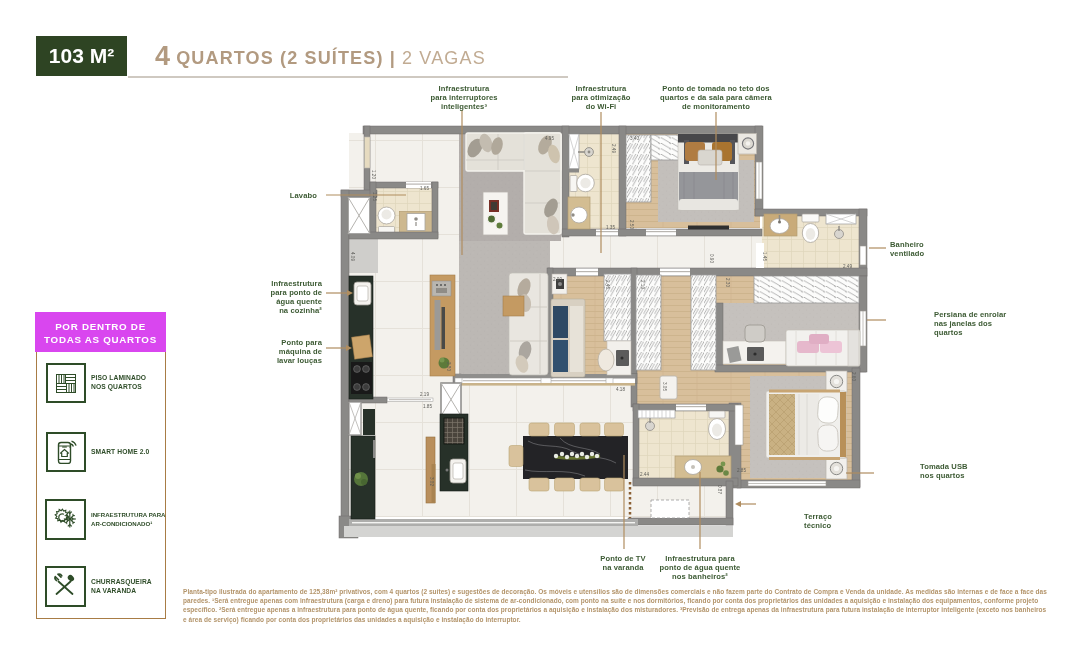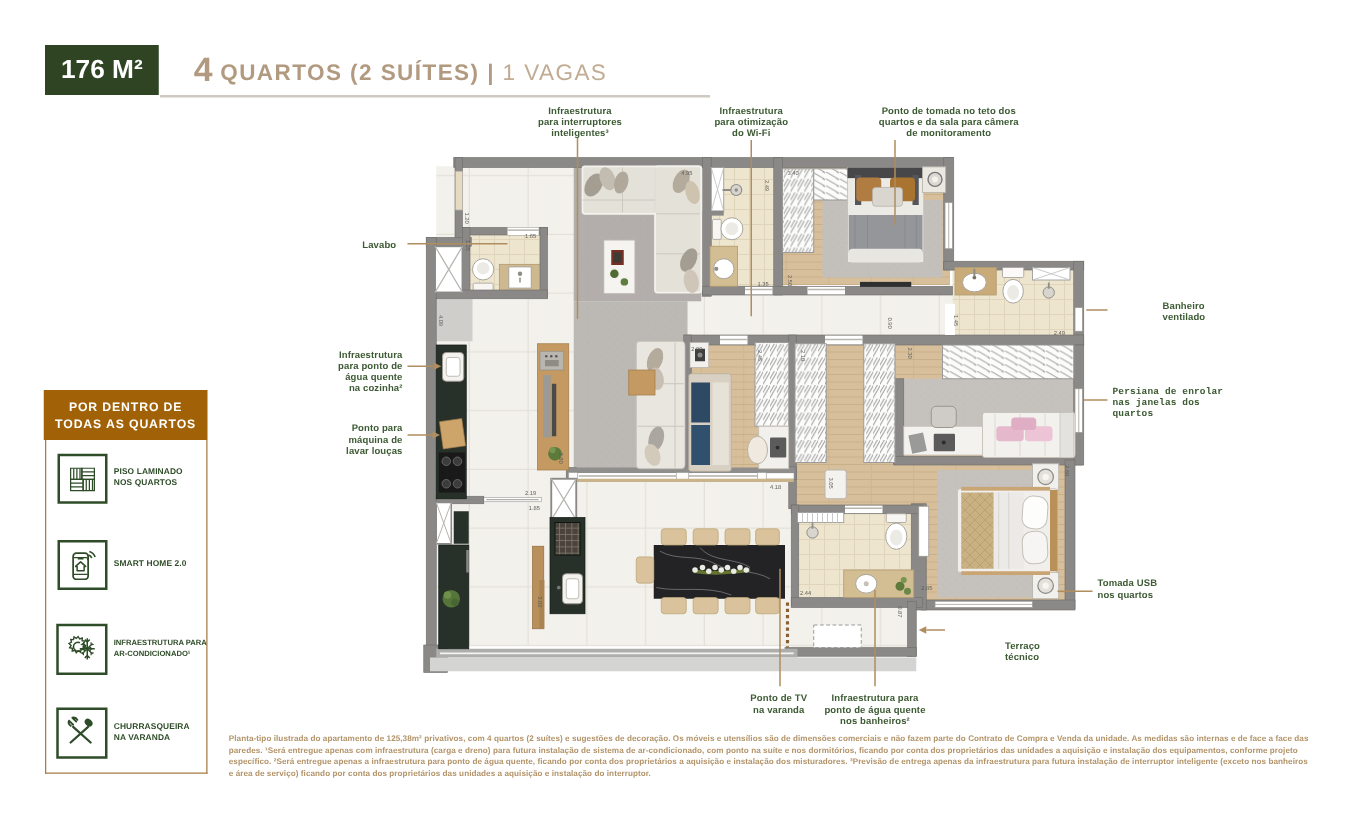--- a/index.html
+++ b/index.html
@@ -9,29 +9,29 @@
   .abs{position:absolute;}
   .glabel{position:absolute;color:#3c5a33;font-weight:bold;font-size:7.6px;line-height:9px;letter-spacing:.1px;}
   .ctr{text-align:center;transform:translateX(-50%);}
   .rgt{text-align:right;transform:translateX(-100%);}
 </style>
 </head>
 <body>
 <div id="canvas">
 
   <div class="abs" style="left:36px;top:36px;width:91px;height:40px;background:#2e4423;color:#fff;
-       font-weight:bold;font-size:21px;text-align:center;line-height:40px;">176 M²</div>
+       font-weight:bold;font-size:21px;text-align:center;line-height:40px;">103 M²</div>
 
   <div class="abs" style="left:155px;top:41px;white-space:nowrap;color:#b29a80;">
-    <span style="font-weight:bold;font-size:27px;vertical-align:-1px;">4</span><span style="font-weight:bold;font-size:18px;letter-spacing:1.15px;"> QUARTOS (2 SUÍTES) | </span><span style="font-size:18px;letter-spacing:1.15px;color:#c1ab92;">1 VAGAS</span>
+    <span style="font-weight:bold;font-size:27px;vertical-align:-1px;">4</span><span style="font-weight:bold;font-size:18px;letter-spacing:1.15px;"> QUARTOS (2 SUÍTES) | </span><span style="font-size:18px;letter-spacing:1.15px;color:#c1ab92;">2 VAGAS</span>
   </div>
 
   <div class="abs" style="left:128px;top:76px;width:440px;height:1.5px;background:#cfc9c1;"></div>
 
-  <div class="abs" style="left:35px;top:312px;width:131px;height:40px;background:#a16207;color:#fff;
+  <div class="abs" style="left:35px;top:312px;width:131px;height:40px;background:#d946ef;color:#fff;
        font-weight:bold;font-size:9.8px;letter-spacing:0.7px;text-align:center;">
     <div style="margin-top:9px;">POR DENTRO DE</div>
     <div style="margin-top:2px;">TODAS AS QUARTOS</div>
   </div>
 
   <div class="abs" style="left:36px;top:352px;width:127.5px;height:266px;border:1.5px solid #a87c45;border-top:none;background:#fff;"></div>
 
   <div class="abs" style="left:46px;top:363px;width:36px;height:36px;border:2px solid #2e4c28;"></div>
   <svg class="abs" style="left:56px;top:374px;" width="20" height="20" viewBox="0 0 20 20">
     <g stroke="#2e4c28" stroke-width="1" fill="none">
@@ -657,33 +657,33 @@
     <text x="718" y="485" transform="rotate(90 718 485)">0.87</text>
     <text x="852" y="372" transform="rotate(90 852 372)">2.60</text>
     <text x="663" y="382" transform="rotate(90 663 382)">3.05</text>
   </g>
   </svg>
 
   <div class="glabel ctr" style="left:464px;top:84px;">Infraestrutura<br>para interruptores<br>inteligentes³</div>
 
   <div class="glabel ctr" style="left:601px;top:84px;">Infraestrutura<br>para otimização<br>do Wi-Fi</div>
 
-  <div class="glabel ctr" style="left:716px;top:84px;margin-left:43px;">Ponto de tomada no teto dos<br>quartos e da sala para câmera<br>de monitoramento</div>
+  <div class="glabel ctr" style="left:716px;top:84px;">Ponto de tomada no teto dos<br>quartos e da sala para câmera<br>de monitoramento</div>
 
   <div class="glabel rgt" style="left:317px;top:191px;">Lavabo</div>
 
   <div class="glabel rgt" style="left:322px;top:279px;">Infraestrutura<br>para ponto de<br>água quente<br>na cozinha²</div>
 
   <div class="glabel rgt" style="left:322px;top:338px;text-align:right;">Ponto para<br>máquina de<br>lavar louças</div>
 
-  <div class="glabel" style="left:890px;top:240px;margin-left:40px;">Banheiro<br>ventilado</div>
-
-  <div class="glabel" style="left:890px;top:310px;font-family:Liberation Mono, monospace;">Persiana de enrolar<br>nas janelas dos<br>quartos</div>
-
-  <div class="glabel" style="left:878px;top:462px;">Tomada USB<br>nos quartos</div>
+  <div class="glabel" style="left:890px;top:240px;">Banheiro<br>ventilado</div>
+
+  <div class="glabel" style="left:934px;top:310px;">Persiana de enrolar<br>nas janelas dos<br>quartos</div>
+
+  <div class="glabel" style="left:920px;top:462px;">Tomada USB<br>nos quartos</div>
 
   <div class="glabel" style="left:760px;top:512px;margin-left:44px;">Terraço<br>técnico</div>
 
   <div class="glabel ctr" style="left:623px;top:554px;">Ponto de TV<br>na varanda</div>
 
   <div class="glabel ctr" style="left:700px;top:554px;">Infraestrutura para<br>ponto de água quente<br>nos banheiros²</div>
 
   <div class="abs" style="left:183px;top:587px;width:875px;color:#b3946a;font-size:6.5px;line-height:9.2px;font-weight:bold;letter-spacing:.05px;">
     Planta-tipo ilustrada do apartamento de 125,38m² privativos, com 4 quartos (2 suítes) e sugestões de decoração. Os móveis e utensílios são de dimensões comerciais e não fazem parte do Contrato de Compra e Venda da unidade. As medidas são internas e de face a face das<br>
     paredes. ¹Será entregue apenas com infraestrutura (carga e dreno) para futura instalação de sistema de ar-condicionado, com ponto na suíte e nos dormitórios, ficando por conta dos proprietários das unidades a aquisição e instalação dos equipamentos, conforme projeto<br>

